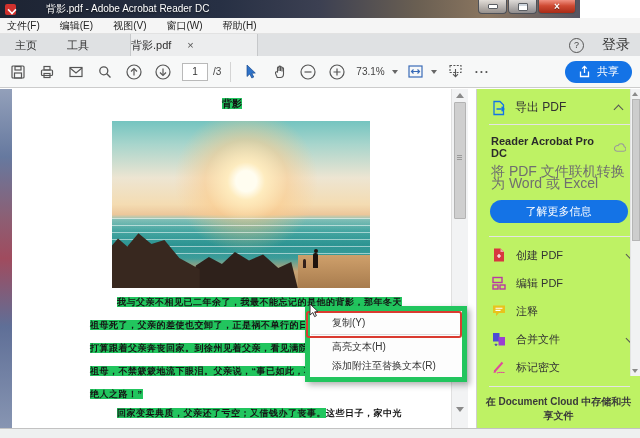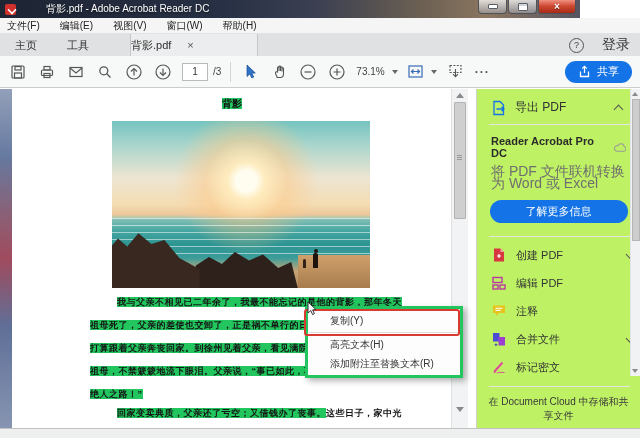--- a/index.html
+++ b/index.html
@@ -95,33 +95,33 @@
   .chev.down{transform:rotate(45deg);margin-top:-2px;}
   .phr{height:1px;background:#e4e4e4;margin:0 10px 0 12px;}
   .promo{padding:10px 14px 0 14px;}
   .promo-title{font-weight:bold;font-size:11px;color:#2b2b2b;display:flex;align-items:center;}
   .promo-desc{margin-top:6px;font-size:14px;color:#6f6f6f;line-height:12px;width:134px;}
   .pill{display:block;margin:11px auto 13px auto;width:138px;height:23px;border-radius:12px;background:#1473e6;
     color:#fff;font-size:11px;border:none;font-family:inherit;line-height:23px;text-align:center;padding:0;}
   .tool{display:flex;align-items:center;gap:9px;height:28px;padding-left:14px;}
   .tool .lbl{font-size:11px;color:#333;}
   .pfoot{padding:8px 6px 0 6px;text-align:center;}
-  .pfoot-text{font-size:10px;font-weight:normal;color:#3a3a3a;line-height:14px;width:150px;margin:0 auto;}
+  .pfoot-text{font-size:10px;font-weight:bold;color:#3a3a3a;line-height:14px;width:150px;margin:0 auto;}
   .pfoot-link{display:inline-block;margin-top:5px;font-size:10px;color:#1473e6;}
   .pscroll{position:absolute;right:0;top:0;width:9px;height:287px;background:#f1f2f3;border-left:1px solid #e3e3e3;}
   .pscroll .arr{left:1px;border-left-width:3px;border-right-width:3px;}
   .pscroll .arr.up{top:3px;border-bottom-width:4px;}
   .pscroll .arr.dn{bottom:3px;border-top-width:4px;}
   .pthumb{position:absolute;left:1px;top:10px;width:6px;height:140px;background:#cdcdcd;border:1px solid #b5b5b5;}
 
   
   .bottomstrip{position:absolute;left:0;bottom:0;width:640px;height:10px;background:#eef0f0;border-top:1px solid #c2c2c2;box-sizing:border-box;}
 
   
-  .ctxmenu{position:absolute;left:305px;top:306px;width:152px;background:#fdfdfd;border:3px solid #22c55e;
+  .ctxmenu{position:absolute;left:305px;top:306px;width:152px;background:#fdfdfd;border:5px solid #22c55e;
     box-shadow:3px 3px 6px rgba(0,0,0,.3);padding:2px 0;z-index:5;}
   .mi{height:19px;line-height:19px;padding-left:22px;font-size:10px;color:#333;white-space:nowrap;}
   .msep{height:1px;background:#dedede;margin:2px 1px;}
   .redbox{position:absolute;left:-4px;top:0px;width:152px;height:23px;border:2px solid #da3b30;border-radius:3px;pointer-events:none;z-index:6;}
   .cursorglyph{position:absolute;left:-2px;top:-8px;z-index:7;}
 </style>
 </head>
 <body>
 
 <div class="app">

